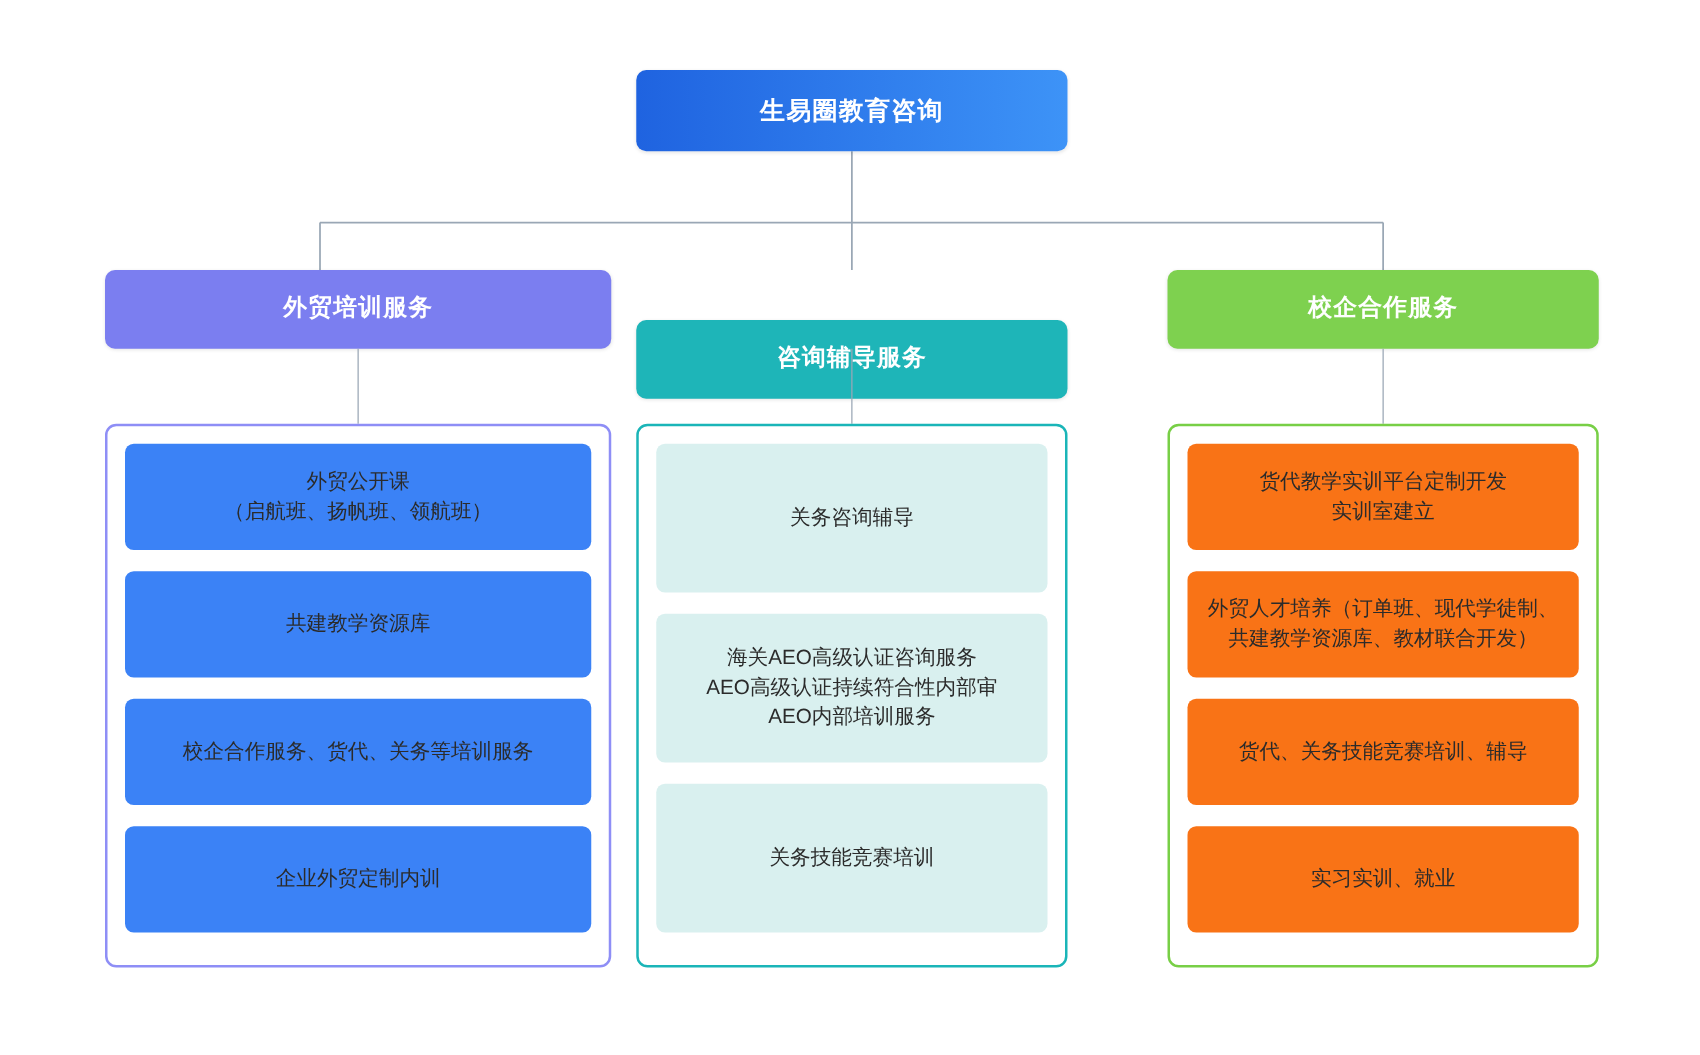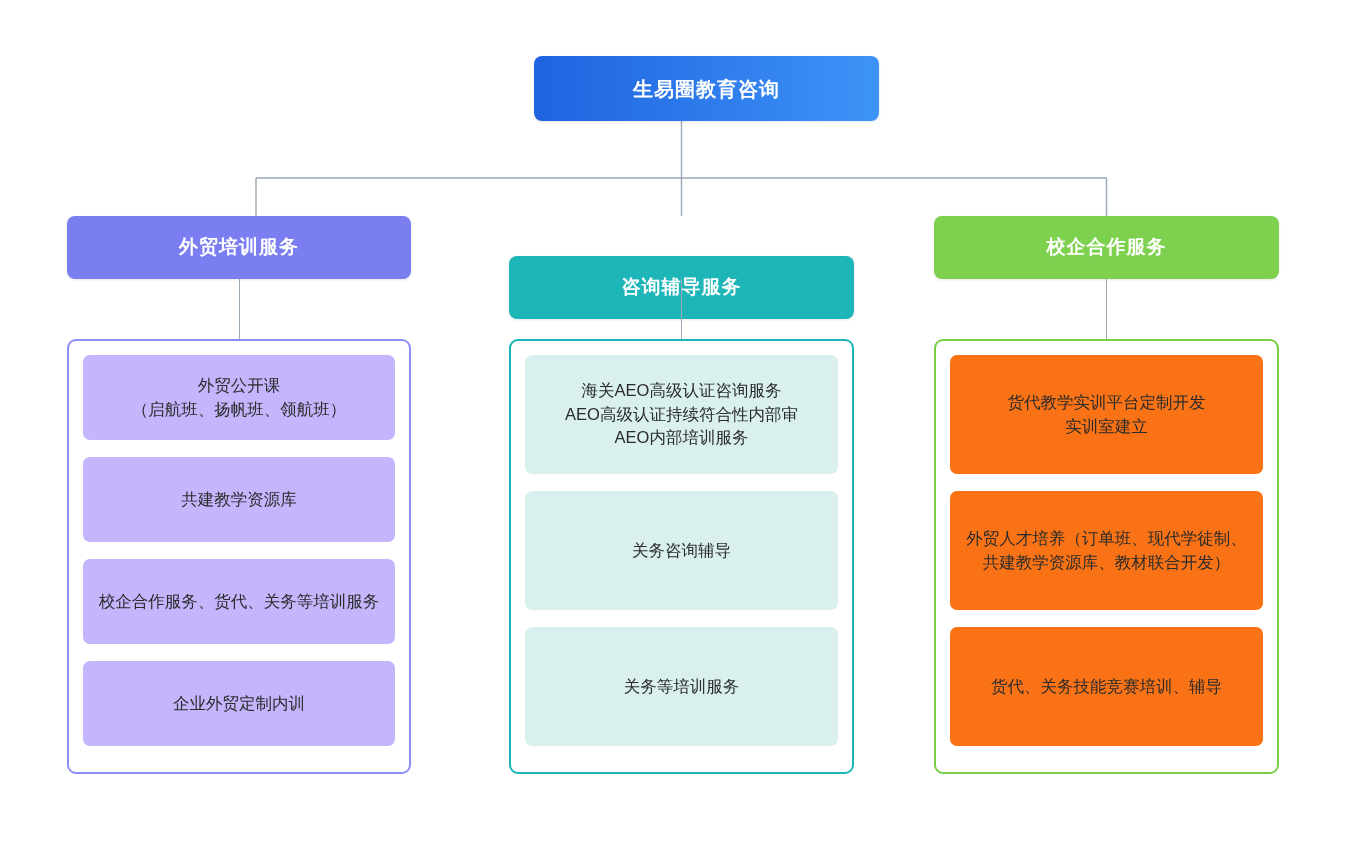--- a/index.html
+++ b/index.html
@@ -34,37 +34,36 @@
     left: 509px;
     top: 56px;
     width: 345px;
     height: 65px;
     border-radius: 8px;
     display: flex;
     align-items: center;
     justify-content: center;
     z-index: 3;
     box-shadow: 0 1px 3px rgba(0,0,0,0.10);
-    margin-left: 25px;
   }
   .root-node .node-label {
     color: #ffffff;
     font-size: 20px;
     font-weight: bold;
     letter-spacing: 1px;
     line-height: 1.2;
   }
 
   
   .branch {
     position: absolute;
     z-index: 3;
     top: 216px;
   }
-  .branch-1 { left: 67px;  width: 344px; }
+  .branch-1 { left: 84px;  width: 405px; }
   .branch-2 { left: 509px; width: 345px; }
   .branch-3 { left: 934px; width: 345px; }
 
   .branch-header {
     width: 100%;
     height: 63px;
     border-radius: 8px;
     display: flex;
     align-items: center;
     justify-content: center;
@@ -106,21 +105,21 @@
     justify-content: space-between;
     z-index: 3;
   }
   .branch-2 .items-container { border-color: #1ab5b8; }
   .branch-3 .items-container { border-color: #78cf46; }
 
   .leaf-item {
     flex: 1 1 0;
     margin-bottom: 17px;
     border-radius: 7px;
-    background: #c4b5fd;
+    background: #3b82f6;
     display: flex;
     align-items: center;
     justify-content: center;
     padding: 4px 12px;
   }
   .leaf-item:last-child { margin-bottom: 12px; }
 
   .branch-2 .leaf-item { background: #d9f0ef; }
   .branch-3 .leaf-item { background: #f97316; }
 
@@ -175,45 +174,48 @@
     </div>
   </div>
 
   <div class="branch branch-2">
     <div class="branch-header" style="background:#1eb5b8;margin-top:40px;">
       <span class="node-label">咨询辅导服务</span>
     </div>
     <div class="branch-stub"></div>
     <div class="items-container">
       <div class="leaf-item">
+        <span class="leaf-text">关务咨询辅导</span>
+      </div>
+      <div class="leaf-item">
         <span class="leaf-text">海关AEO高级认证咨询服务
 AEO高级认证持续符合性内部审
 AEO内部培训服务</span>
       </div>
       <div class="leaf-item">
-        <span class="leaf-text">关务咨询辅导</span>
-      </div>
-      <div class="leaf-item">
-        <span class="leaf-text">关务等培训服务</span>
+        <span class="leaf-text">关务技能竞赛培训</span>
       </div>
     </div>
   </div>
 
   <div class="branch branch-3">
     <div class="branch-header" style="background:#7ed14f;justify-content:center;">
       <span class="node-label">校企合作服务</span>
     </div>
     <div class="branch-stub"></div>
     <div class="items-container">
       <div class="leaf-item">
         <span class="leaf-text">货代教学实训平台定制开发
 实训室建立</span>
       </div>
       <div class="leaf-item">
         <span class="leaf-text">外贸人才培养（订单班、现代学徒制、共建教学资源库、教材联合开发）</span>
       </div>
       <div class="leaf-item">
         <span class="leaf-text">货代、关务技能竞赛培训、辅导</span>
       </div>
+      <div class="leaf-item">
+        <span class="leaf-text">实习实训、就业</span>
+      </div>
     </div>
   </div>
 
 </div>
 
 </body></html>

